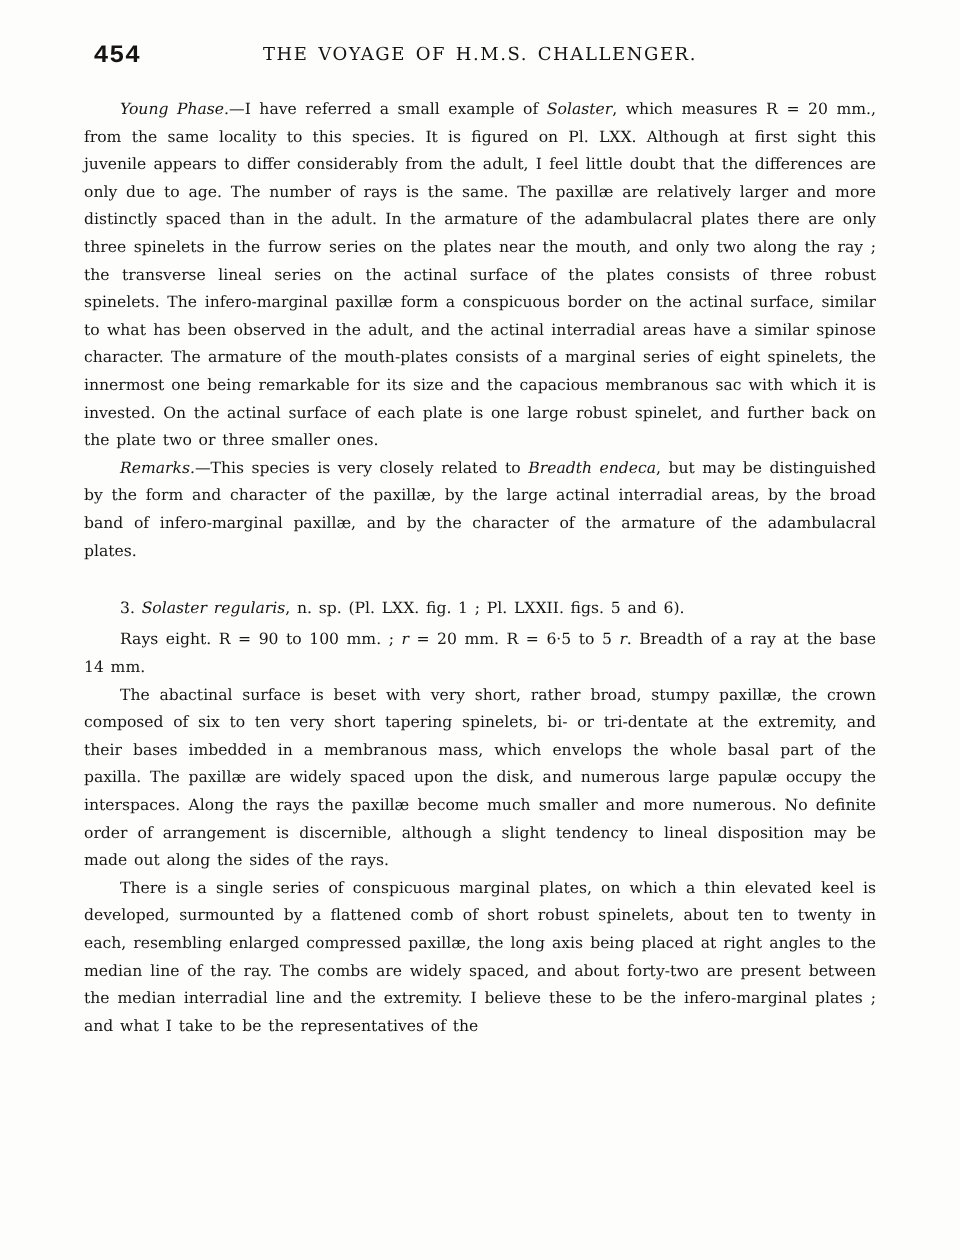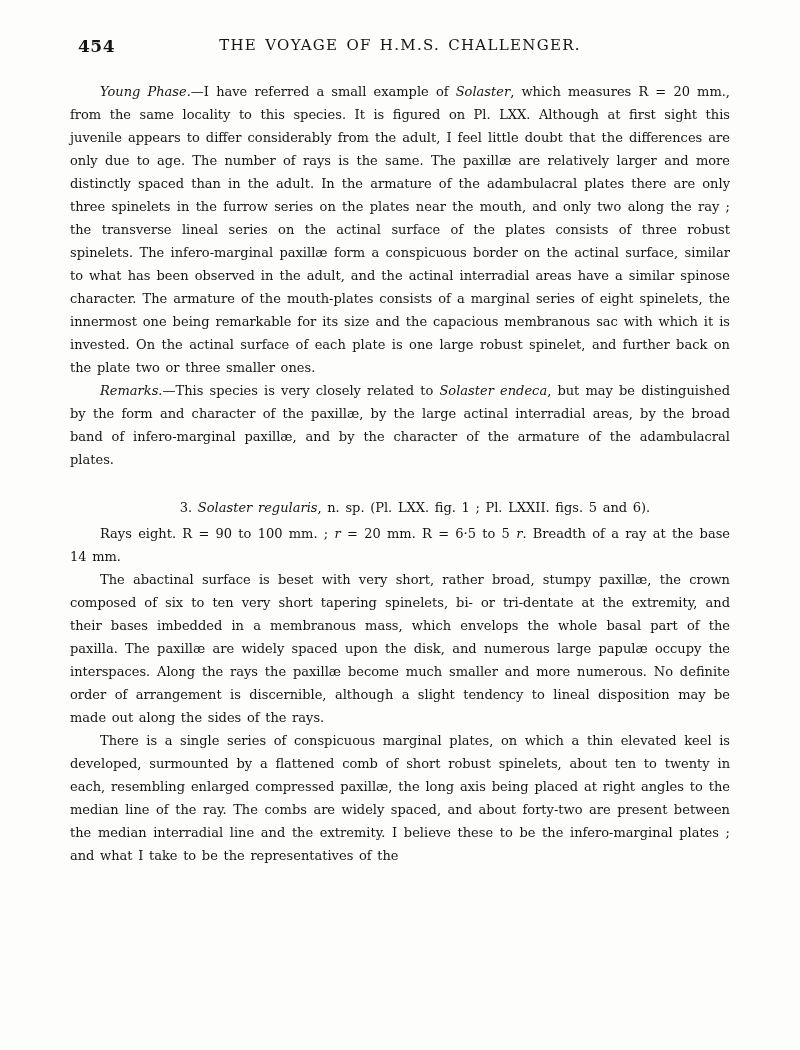--- a/index.html
+++ b/index.html
@@ -19,23 +19,24 @@
   }
   .page-header {
     position: relative;
     height: 26px;
     margin-top: 36px;
   }
   .page-number {
     position: absolute;
     left: 78px;
     top: 0;
-    font-size: 17px;
+    font-size: 21px;
     font-weight: bold;
     letter-spacing: 0.5px;
+    font-family: Liberation Mono, monospace;
   }
   .running-title {
     text-align: center;
     font-size: 15px;
     letter-spacing: 1.3px;
     word-spacing: 2px;
     font-weight: 500;
   }
   .page-body {
     margin: 18px 70px 0 70px;
@@ -45,35 +46,35 @@
     margin: 0;
     font-size: 13px;
     line-height: 23px;
     text-align: justify;
     text-indent: 30px;
     word-spacing: 1.5px;
   }
   .page-body p.heading {
     margin-top: 25px;
     margin-bottom: 3px;
-    text-align: center;
+    text-align: left;
   }
   .page-body i {
     font-style: italic;
   }
 </style>
 </head>
 <body>
 
 <div class="page">
   <div class="page-header">
     <span class="page-number">454</span>
     <div class="running-title">THE VOYAGE OF H.M.S. CHALLENGER.</div>
   </div>
   <div class="page-body">
       <p class="paragraph"><i>Young Phase.</i><span>—I have referred a small example of </span><i>Solaster</i><span>, which measures R = 20 mm., from the same locality to this species. It is figured on Pl. LXX. Although at first sight this juvenile appears to differ considerably from the adult, I feel little doubt that the differences are only due to age. The number of rays is the same. The paxillæ are relatively larger and more distinctly spaced than in the adult. In the armature of the adambulacral plates there are only three spinelets in the furrow series on the plates near the mouth, and only two along the ray ; the transverse lineal series on the actinal surface of the plates consists of three robust spinelets. The infero-marginal paxillæ form a conspicuous border on the actinal surface, similar to what has been observed in the adult, and the actinal interradial areas have a similar spinose character. The armature of the mouth-plates consists of a marginal series of eight spinelets, the innermost one being remarkable for its size and the capacious membranous sac with which it is invested. On the actinal surface of each plate is one large robust spinelet, and further back on the plate two or three smaller ones.</span></p>
-      <p class="paragraph"><i>Remarks.</i><span>—This species is very closely related to </span><i>Solaster endeca</i><span>, but may be distinguished by the form and character of the paxillæ, by the large actinal interradial areas, by the broad band of infero-marginal paxillæ, and by the character of the armature of the adambulacral plates.</span></p>
+      <p class="paragraph"><i>Remarks.</i><span>—This species is very closely related to </span><i>Breadth endeca</i><span>, but may be distinguished by the form and character of the paxillæ, by the large actinal interradial areas, by the broad band of infero-marginal paxillæ, and by the character of the armature of the adambulacral plates.</span></p>
       <p class="heading"><span>3. </span><i>Solaster regularis</i><span>, n. sp. (Pl. LXX. fig. 1 ; Pl. LXXII. figs. 5 and 6).</span></p>
       <p class="paragraph"><span>Rays eight. R = 90 to 100 mm. ; </span><i>r</i><span> = 20 mm. R = 6·5 to 5 </span><i>r</i><span>. Breadth of a ray at the base 14 mm.</span></p>
       <p class="paragraph"><span>The abactinal surface is beset with very short, rather broad, stumpy paxillæ, the crown composed of six to ten very short tapering spinelets, bi- or tri-dentate at the extremity, and their bases imbedded in a membranous mass, which envelops the whole basal part of the paxilla. The paxillæ are widely spaced upon the disk, and numerous large papulæ occupy the interspaces. Along the rays the paxillæ become much smaller and more numerous. No definite order of arrangement is discernible, although a slight tendency to lineal disposition may be made out along the sides of the rays.</span></p>
       <p class="paragraph"><span>There is a single series of conspicuous marginal plates, on which a thin elevated keel is developed, surmounted by a flattened comb of short robust spinelets, about ten to twenty in each, resembling enlarged compressed paxillæ, the long axis being placed at right angles to the median line of the ray. The combs are widely spaced, and about forty-two are present between the median interradial line and the extremity. I believe these to be the infero-marginal plates ; and what I take to be the representatives of the</span></p>
     </div>
 </div>
 
 </body></html>

